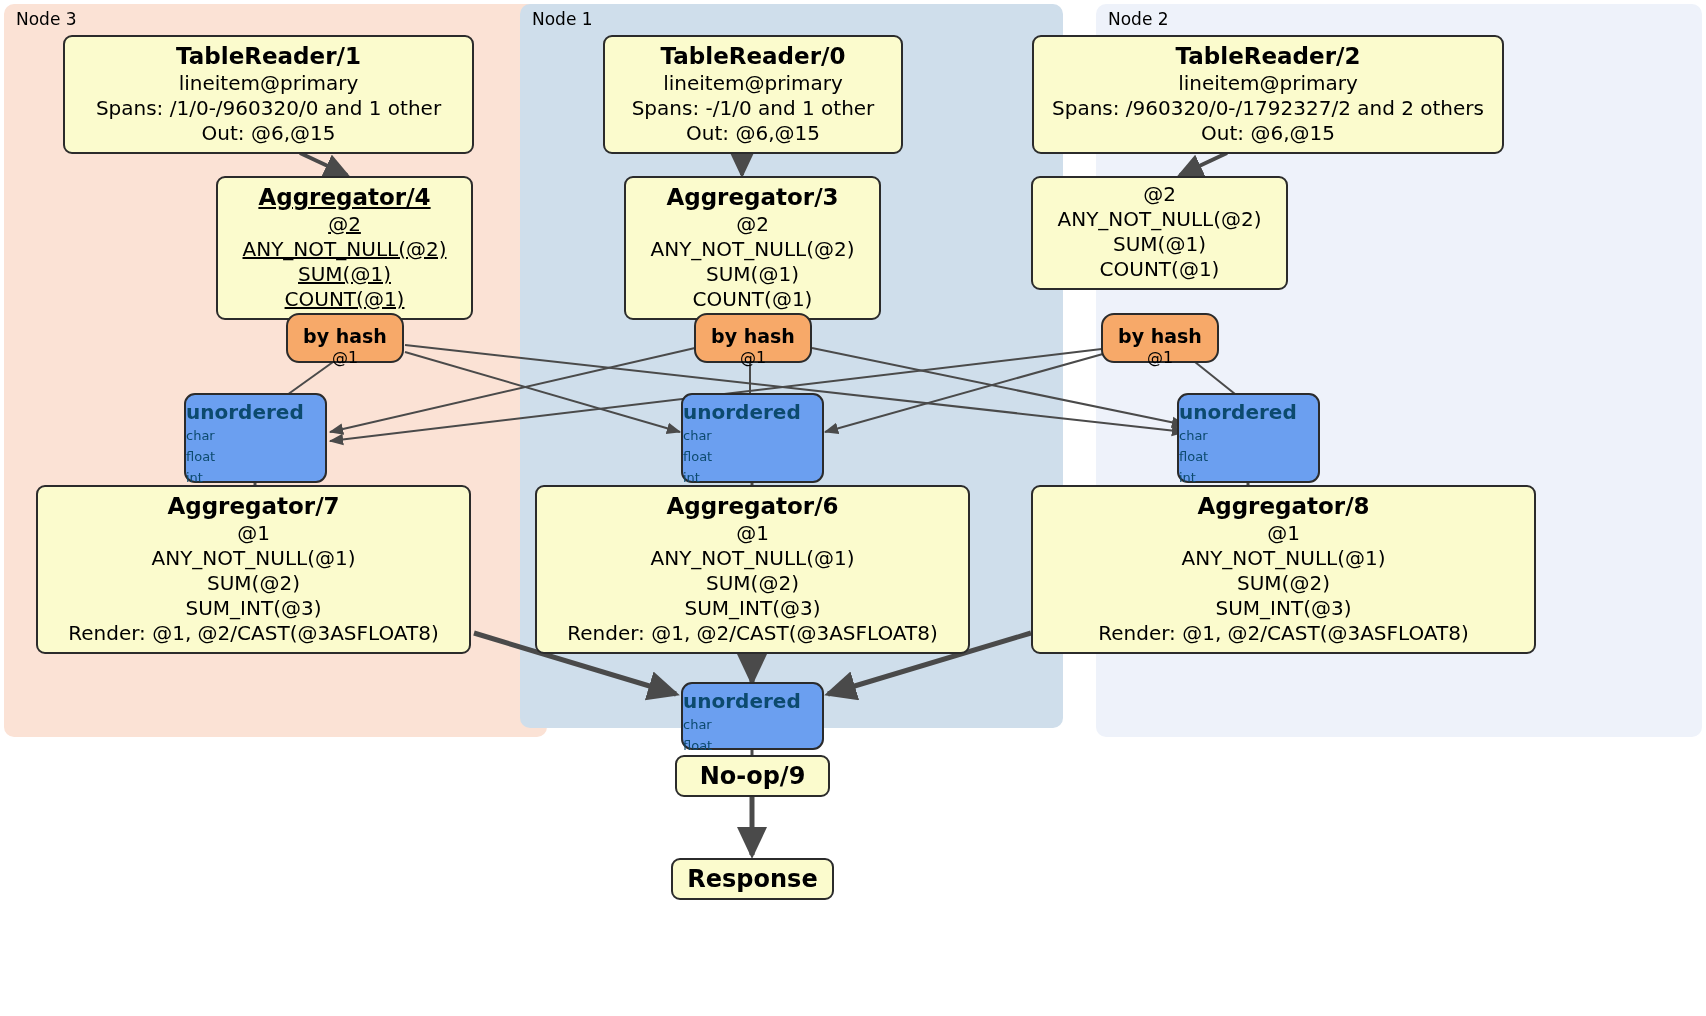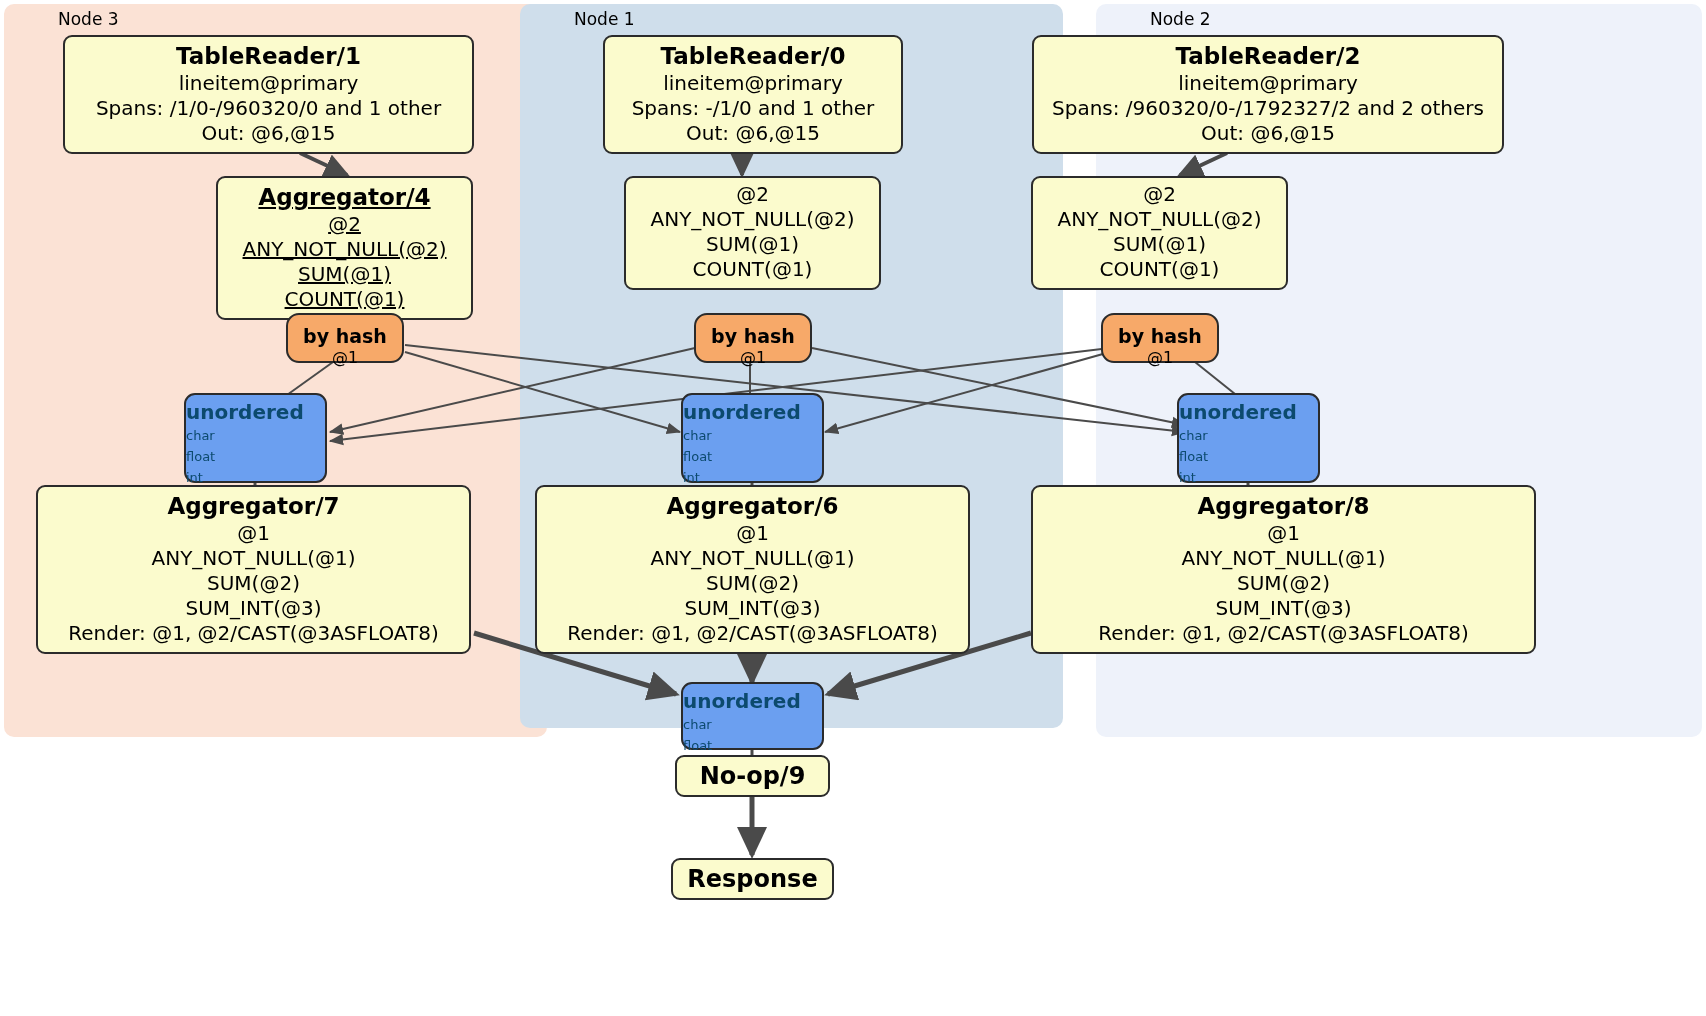--- a/index.html
+++ b/index.html
@@ -26,21 +26,20 @@
     box-sizing: border-box;
   }
   .node-panel-label {
     position: absolute;
     left: 12px;
     top: 5px;
     font-size: 17px;
     color: #000000;
     white-space: nowrap;
     font-family: "DejaVu Sans", "Liberation Sans", sans-serif;
-    margin-left: 42px;
   }
 
   
   #edges {
     position: absolute;
     left: 0;
     top: 0;
     width: 1706px;
     height: 1016px;
     pointer-events: none;
@@ -218,20 +217,21 @@
 
   <div class="proc" style="left:216px; top:176px; width:257px;text-decoration:underline;">
     <div class="title">Aggregator/4</div>
     <div class="det">@2</div>
     <div class="det">ANY_NOT_NULL(@2)</div>
     <div class="det">SUM(@1)</div>
     <div class="det">COUNT(@1)</div>
   </div>
 
   <div class="proc" style="left:624px; top:176px; width:257px;">
+    <div class="title">Aggregator/3</div>
     <div class="det">@2</div>
     <div class="det">ANY_NOT_NULL(@2)</div>
     <div class="det">SUM(@1)</div>
     <div class="det">COUNT(@1)</div>
   </div>
 
   <div class="proc" style="left:1031px; top:176px; width:257px;">
     <div class="det">@2</div>
     <div class="det">ANY_NOT_NULL(@2)</div>
     <div class="det">SUM(@1)</div>

